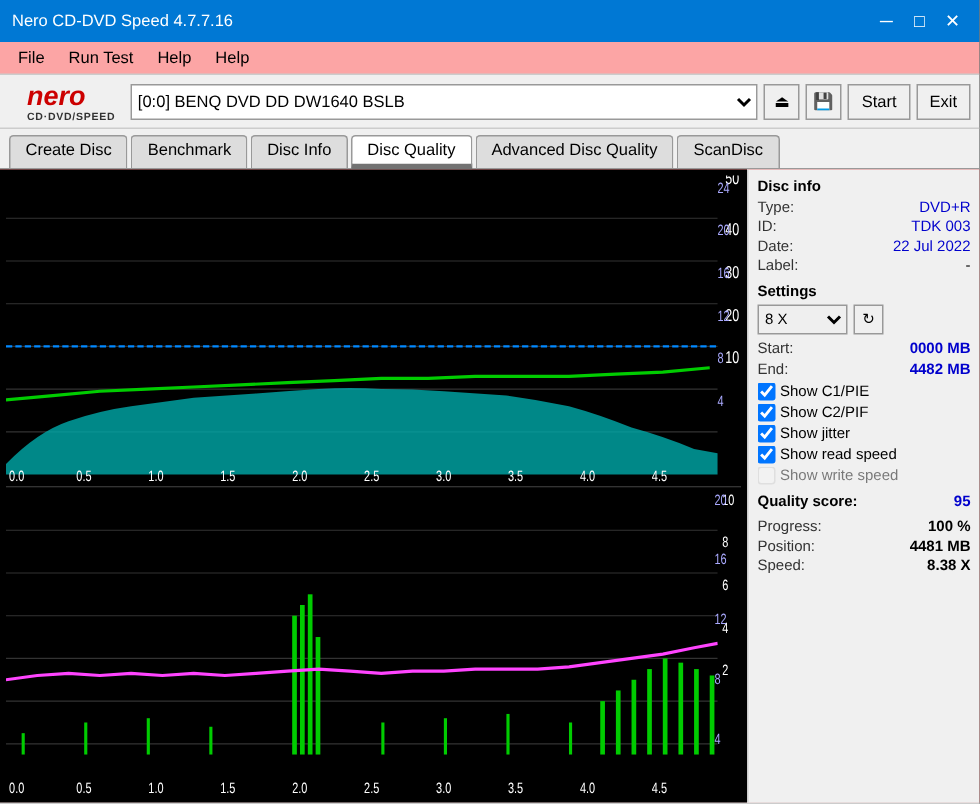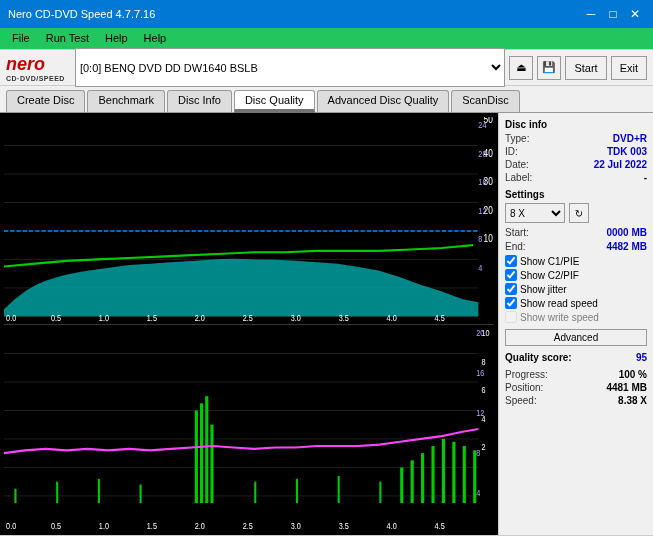--- a/index.html
+++ b/index.html
@@ -22,56 +22,57 @@
       background: transparent;
       border: none;
       color: white;
       cursor: pointer;
       display: flex; align-items: center; justify-content: center;
       font-size: 12px;
     }
 
     
     .menu-bar {
-      background: #22c55e;
+      background: #fca5a5;
       border-bottom: 1px solid #ccc;
       display: flex;
       padding: 2px 4px;
       height: 22px;
-      align-items: flex-start;
+      align-items: center;
     }
     .menu-item {
       padding: 2px 8px;
       cursor: pointer;
       font-size: 11px;
     }
 
     
     .toolbar {
       background: #f0f0f0;
       border-bottom: 1px solid #ccc;
       display: flex;
       align-items: center;
       padding: 3px 6px;
       gap: 4px;
       height: 36px;
     }
     .nero-logo {
       display: flex; 
       margin-right: 6px;
+      margin-left: 12px;
     }
     .nero-logo-text {
       font-size: 18px; font-weight: bold;
       color: #cc0000;
       font-style: italic;
     }
     .nero-subtitle { font-size: 7px; color: #333; font-weight: bold; letter-spacing: 0.5px; }
     .drive-select {
       flex: 1;
-      height: 39px;
+      height: 24px;
       font-size: 11px;
       border: 1px solid #999;
       background: white;
     }
     .toolbar-btn {
       height: 24px;
       padding: 0 8px;
       font-size: 11px;
       border: 1px solid #999;
       background: #f0f0f0;
@@ -141,21 +142,21 @@
       margin-bottom: 3px;
       color: #000;
     }
     .panel-row {
       display: flex;
       justify-content: space-between;
       margin-bottom: 2px;
       text-align: right;
     }
     .panel-label { color: #333; }
-    .panel-value { font-weight: bold; color: #0000cc; }
+    .panel-value { font-weight: normal; color: #0000cc; }
     .panel-value.black { color: #000; }
     .settings-section { margin-top: 6px; }
     .speed-row {
       display: flex;
       align-items: center;
       gap: 4px;
       margin-bottom: 4px;
     }
     .speed-select {
       width: 60px; height: 20px;
@@ -433,21 +434,20 @@
         <label for="show-jitter">Show jitter</label>
       </div>
       <div class="checkbox-row">
         <input type="checkbox" id="show-read-speed" checked="" style="">
         <label for="show-read-speed">Show read speed</label>
       </div>
       <div class="checkbox-row checkbox-disabled">
         <input type="checkbox" id="show-write-speed" disabled="" style="">
         <label for="show-write-speed">Show write speed</label>
       </div>
-      <button class="advanced-btn">Advanced</button>
     </div>
 
     <div class="quality-row">
       <span class="quality-label">Quality score:</span>
       <span class="quality-value">95</span>
     </div>
 
     <div class="progress-section">
       <div class="prog-row">
         <span class="prog-label">Progress:</span>

